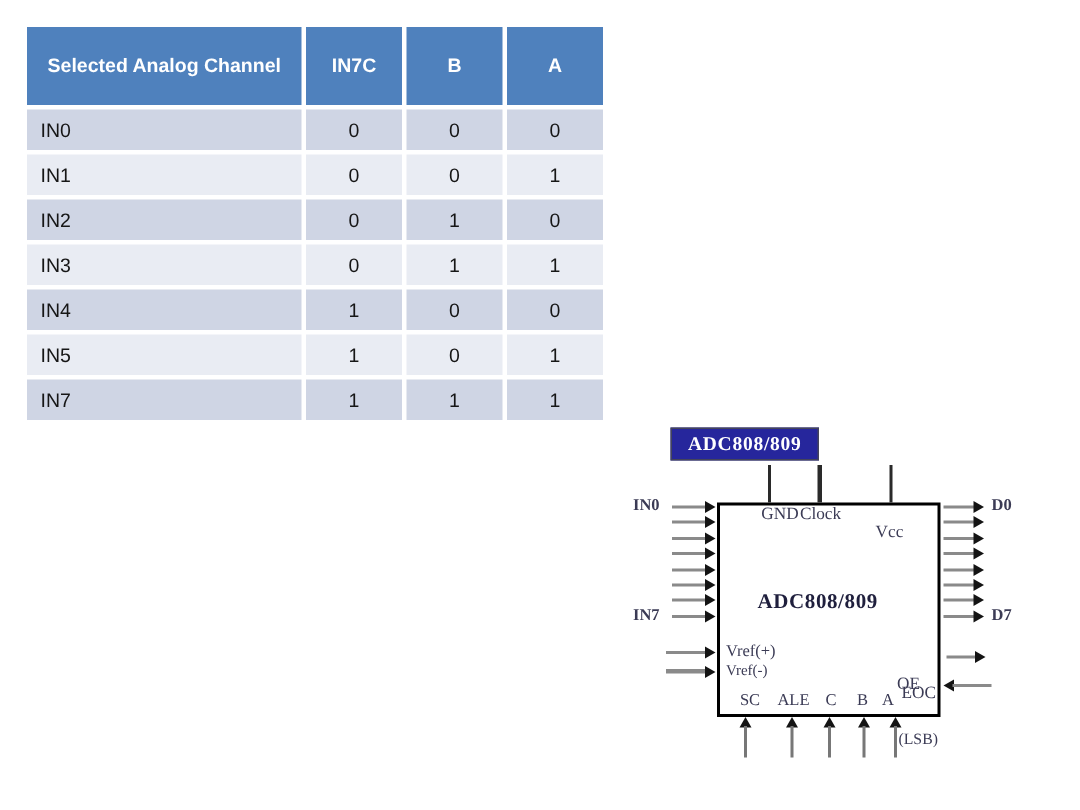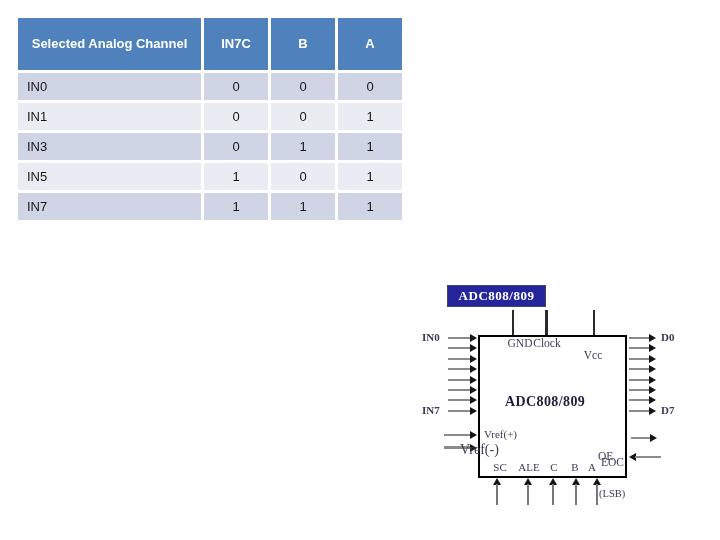--- a/index.html
+++ b/index.html
@@ -71,24 +71,36 @@
       <td class="bit">0</td>
       <td class="bit">0</td>
     </tr>
     <tr>
       <td class="chan">IN1</td>
       <td class="bit">0</td>
       <td class="bit">0</td>
       <td class="bit">1</td>
     </tr>
     <tr>
+      <td class="chan">IN2</td>
+      <td class="bit">0</td>
+      <td class="bit">1</td>
+      <td class="bit">0</td>
+    </tr>
+    <tr>
       <td class="chan">IN3</td>
       <td class="bit">0</td>
       <td class="bit">1</td>
       <td class="bit">1</td>
+    </tr>
+    <tr>
+      <td class="chan">IN4</td>
+      <td class="bit">1</td>
+      <td class="bit">0</td>
+      <td class="bit">0</td>
     </tr>
     <tr>
       <td class="chan">IN5</td>
       <td class="bit">1</td>
       <td class="bit">0</td>
       <td class="bit">1</td>
     </tr>
     <tr>
       <td class="chan">IN7</td>
       <td class="bit">1</td>
@@ -148,21 +160,21 @@
   <div class="hshaft" style="left:629px;top:410px;width:21px;"></div>
   <div class="ah-r" style="left:649px;top:407px;"></div>
   <div class="plabel pbold" style="left:661px;top:331px;font-size:11px;">D0</div>
   <div class="plabel pbold" style="left:661px;top:404px;font-size:11px;text-align:center;">D7</div>
 
   <div class="hshaft" style="left:444px;top:434px;width:27px;"></div>
   <div class="ah-r" style="left:470px;top:431px;"></div>
   <div class="hshaft" style="left:444px;top:446px;width:27px;height:3px;"></div>
   <div class="ah-r" style="left:470px;top:444px;"></div>
   <div class="plabel" style="left:484px;top:428px;font-size:11px;">Vref(+)</div>
-  <div class="plabel" style="left:460px;top:442px;font-size:14px;">Vref(-)</div>
+  <div class="plabel" style="left:484px;top:442px;font-size:10px;">Vref(-)</div>
 
   <div class="plabel" style="left:590px;top:456px;width:34px;text-align:right;">EOC</div>
   <div class="hshaft" style="left:631px;top:437px;width:20px;"></div>
   <div class="ah-r" style="left:650px;top:434px;"></div>
 
   <div class="plabel" style="left:598px;top:450px;width:24px;">OE</div>
   <div class="ah-l" style="left:629px;top:453px;"></div>
   <div class="hshaft" style="left:635px;top:456px;width:26px;"></div>
 
   <div class="plabel pcenter" style="left:500px;top:461px;font-size:11px;">SC</div>

